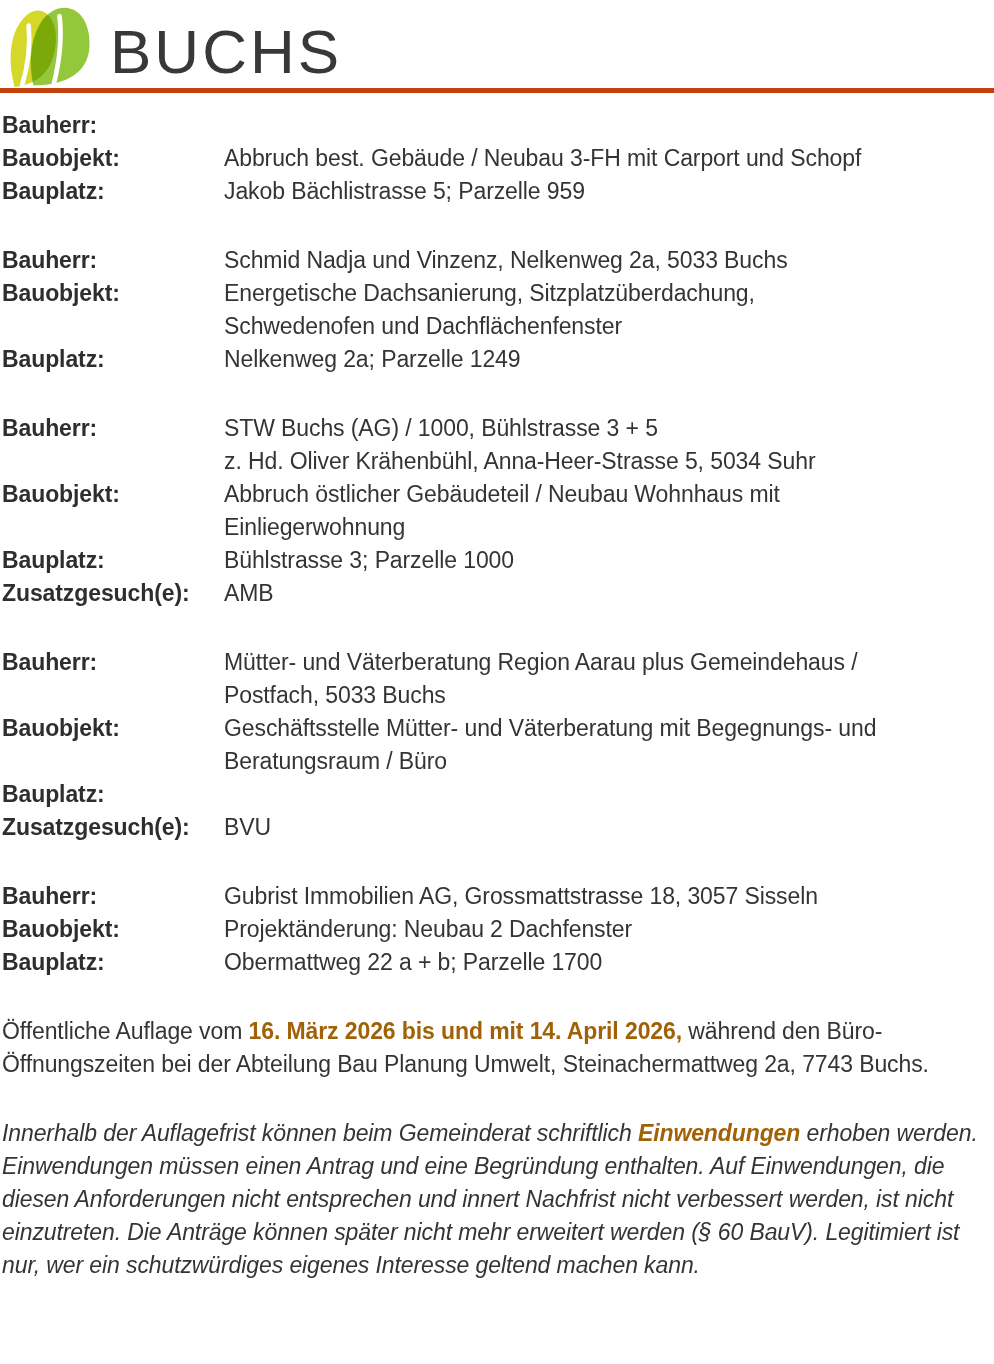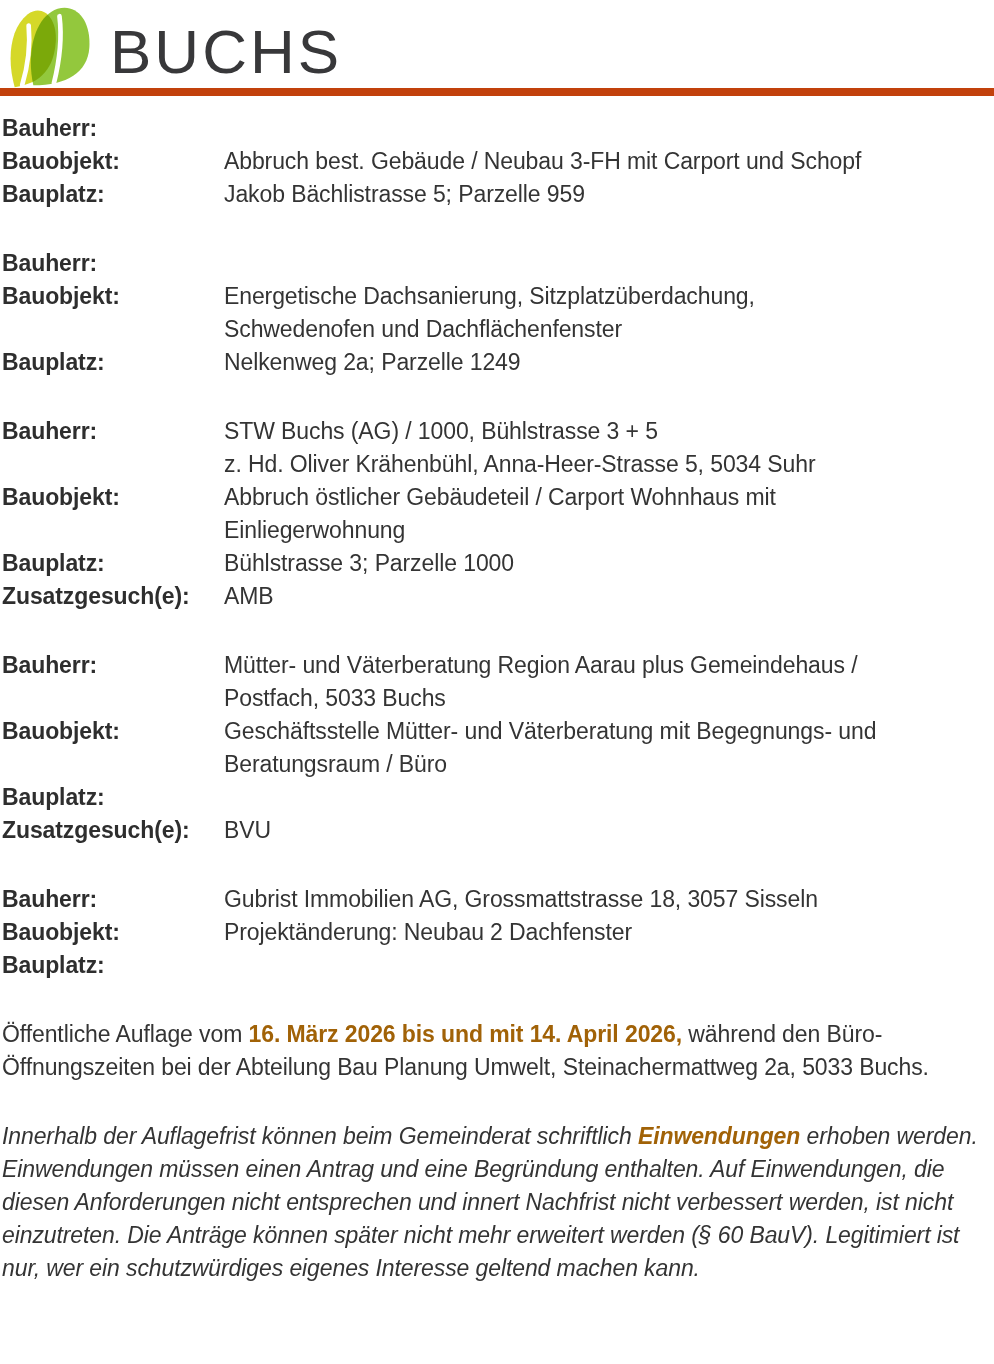--- a/index.html
+++ b/index.html
@@ -18,21 +18,21 @@
     width: 994px;
     min-height: 1364px;
     background: #ffffff;
     box-sizing: border-box;
     overflow: hidden;
   }
   
   .masthead {
     position: relative;
     height: 88px;
-    border-bottom: 8px solid #c2410c;
+    border-bottom: 5px solid #c2410c;
   }
   .logo-leaves {
     position: absolute;
     left: 4px;
     top: 5px;
     width: 96px;
     height: 84px;
   }
   .wordmark {
     position: absolute;
@@ -113,41 +113,42 @@
       </div>
       <div class="row">
         <div class="label">Bauplatz:</div>
         <div class="value">Jakob Bächlistrasse 5; Parzelle 959</div>
       </div>
     </section>
 
     <section class="notice">
       <div class="row">
         <div class="label">Bauherr:</div>
+        <div class="value">Schmid Nadja und Vinzenz, Nelkenweg 2a, 5033 Buchs</div>
       </div>
       <div class="row">
         <div class="label">Bauobjekt:</div>
         <div class="value">Energetische Dachsanierung, Sitzplatzüberdachung,
 Schwedenofen und Dachflächenfenster</div>
       </div>
       <div class="row">
         <div class="label">Bauplatz:</div>
         <div class="value">Nelkenweg 2a; Parzelle 1249</div>
       </div>
     </section>
 
     <section class="notice">
       <div class="row">
         <div class="label">Bauherr:</div>
         <div class="value">STW Buchs (AG) / 1000, Bühlstrasse 3 + 5
 z. Hd. Oliver Krähenbühl, Anna-Heer-Strasse 5, 5034 Suhr</div>
       </div>
       <div class="row">
         <div class="label">Bauobjekt:</div>
-        <div class="value">Abbruch östlicher Gebäudeteil / Carport Wohnhaus mit
+        <div class="value">Abbruch östlicher Gebäudeteil / Neubau Wohnhaus mit
 Einliegerwohnung</div>
       </div>
       <div class="row">
         <div class="label">Bauplatz:</div>
         <div class="value">Bühlstrasse 3; Parzelle 1000</div>
       </div>
       <div class="row">
         <div class="label">Zusatzgesuch(e):</div>
         <div class="value">AMB</div>
       </div>
@@ -177,21 +178,22 @@
       <div class="row">
         <div class="label">Bauherr:</div>
         <div class="value">Gubrist Immobilien AG, Grossmattstrasse 18, 3057 Sisseln</div>
       </div>
       <div class="row">
         <div class="label">Bauobjekt:</div>
         <div class="value">Projektänderung: Neubau 2 Dachfenster</div>
       </div>
       <div class="row">
         <div class="label">Bauplatz:</div>
+        <div class="value">Obermattweg 22 a + b; Parzelle 1700</div>
       </div>
     </section>
 
-    <p class="para"><span>Öffentliche Auflage vom </span><strong>16. März 2026 bis und mit 14. April 2026,</strong><span> während den Büro-Öffnungszeiten bei der Abteilung Bau Planung Umwelt, Steinachermattweg 2a, 5033 Buchs.</span></p>
+    <p class="para"><span>Öffentliche Auflage vom </span><strong>16. März 2026 bis und mit 14. April 2026,</strong><span> während den Büro-Öffnungszeiten bei der Abteilung Bau Planung Umwelt, Steinachermattweg 2a, 7743 Buchs.</span></p>
 
     <p class="para"><span>Innerhalb der Auflagefrist können beim Gemeinderat schriftlich </span><strong>Einwendungen</strong><span> erhoben werden. Einwendungen müssen einen Antrag und eine Begründung ent­halten. Auf Einwendungen, die diesen Anforderungen nicht entsprechen und innert Nachfrist nicht verbessert werden, ist nicht einzutreten. Die Anträge können später nicht mehr erweitert werden (§ 60 BauV). Legitimiert ist nur, wer ein schutzwürdiges eigenes Interesse geltend machen kann.</span></p>
 
   </main>
 </div>
 
 </body></html>

